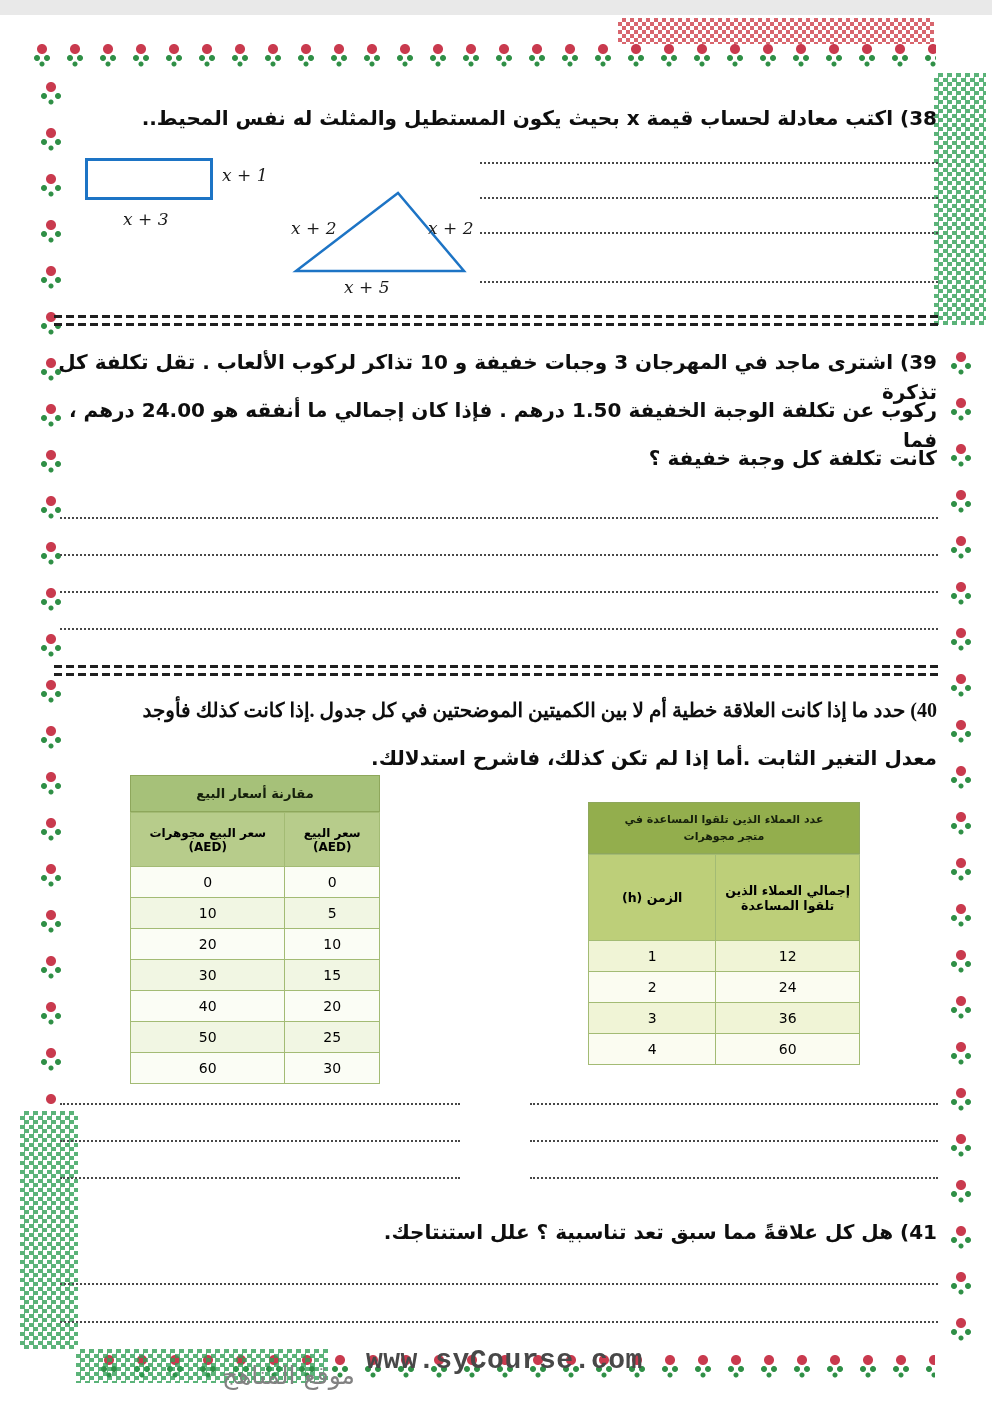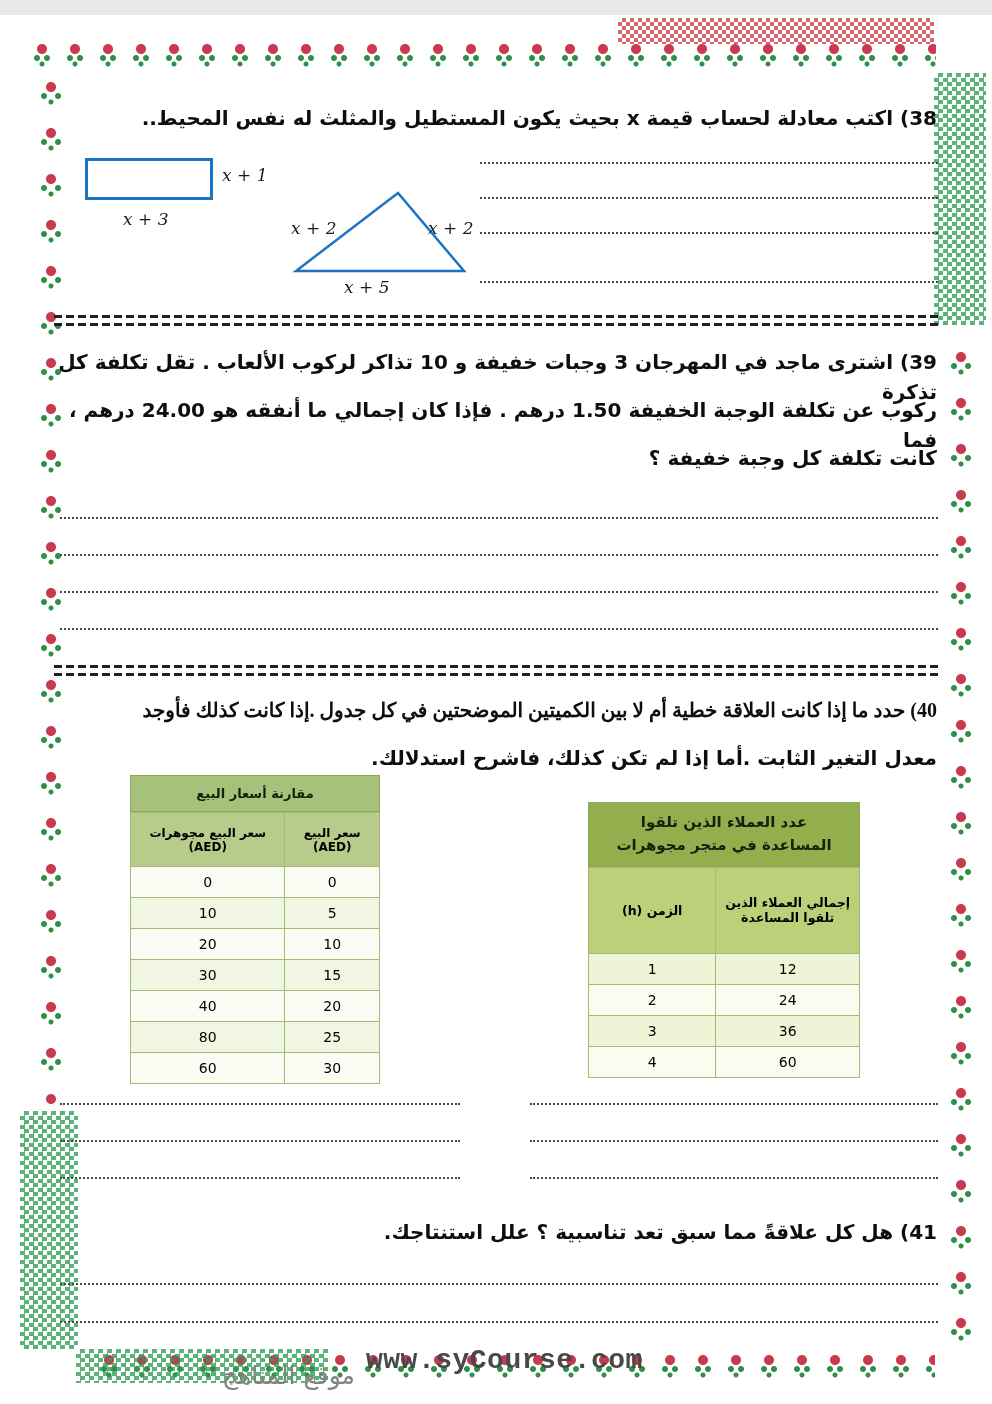--- a/index.html
+++ b/index.html
@@ -103,21 +103,21 @@
     font-family:"DejaVu Sans",sans-serif;
   }
   .tbl-prices { left:130px; top:760px; width:250px; }
   .tbl-prices .tbl-title { background:#a6c179; font-size:13px; padding:10px 6px; }
   .tbl-prices th { background:#b7cc8b; font-size:12px; font-weight:700; padding:4px 3px; height:54px; }
   .tbl-prices th.col-r { width:38%; }
   .tbl-prices td { font-size:14px; height:31px; background:#fbfdf5; }
   .tbl-prices tbody tr:nth-child(even) td { background:#f1f6e3; }
 
   .tbl-customers { left:588px; top:787px; width:272px; }
-  .tbl-customers .tbl-title { background:#93ae4d; font-size:15px; padding:8px 22px; line-height:1.55; }
+  .tbl-customers .tbl-title { background:#93ae4d; font-size:11px; padding:8px 22px; line-height:1.55; }
   .tbl-customers th { background:#bdcf79; font-size:12.5px; font-weight:700; padding:5px 4px; height:86px; }
   .tbl-customers th.col-r { width:53%; }
   .tbl-customers td { font-size:14px; height:31px; background:#f0f4d6; }
   .tbl-customers tbody tr:nth-child(even) td { background:#fbfcf1; }
 
   
   .site-label {
     position:absolute; left:222px; top:1346px; z-index:3;
     direction:rtl; font-size:25px; color:#828282; font-weight:400;
   }
@@ -201,21 +201,21 @@
           <tr>
             <td>15</td>
             <td>30</td>
           </tr>
           <tr>
             <td>20</td>
             <td>40</td>
           </tr>
           <tr>
             <td>25</td>
-            <td>80</td>
+            <td>50</td>
           </tr>
           <tr>
             <td>30</td>
             <td>60</td>
           </tr>
         </tbody>
     </table>
   </div>
 
   <div class="tbl tbl-customers">

